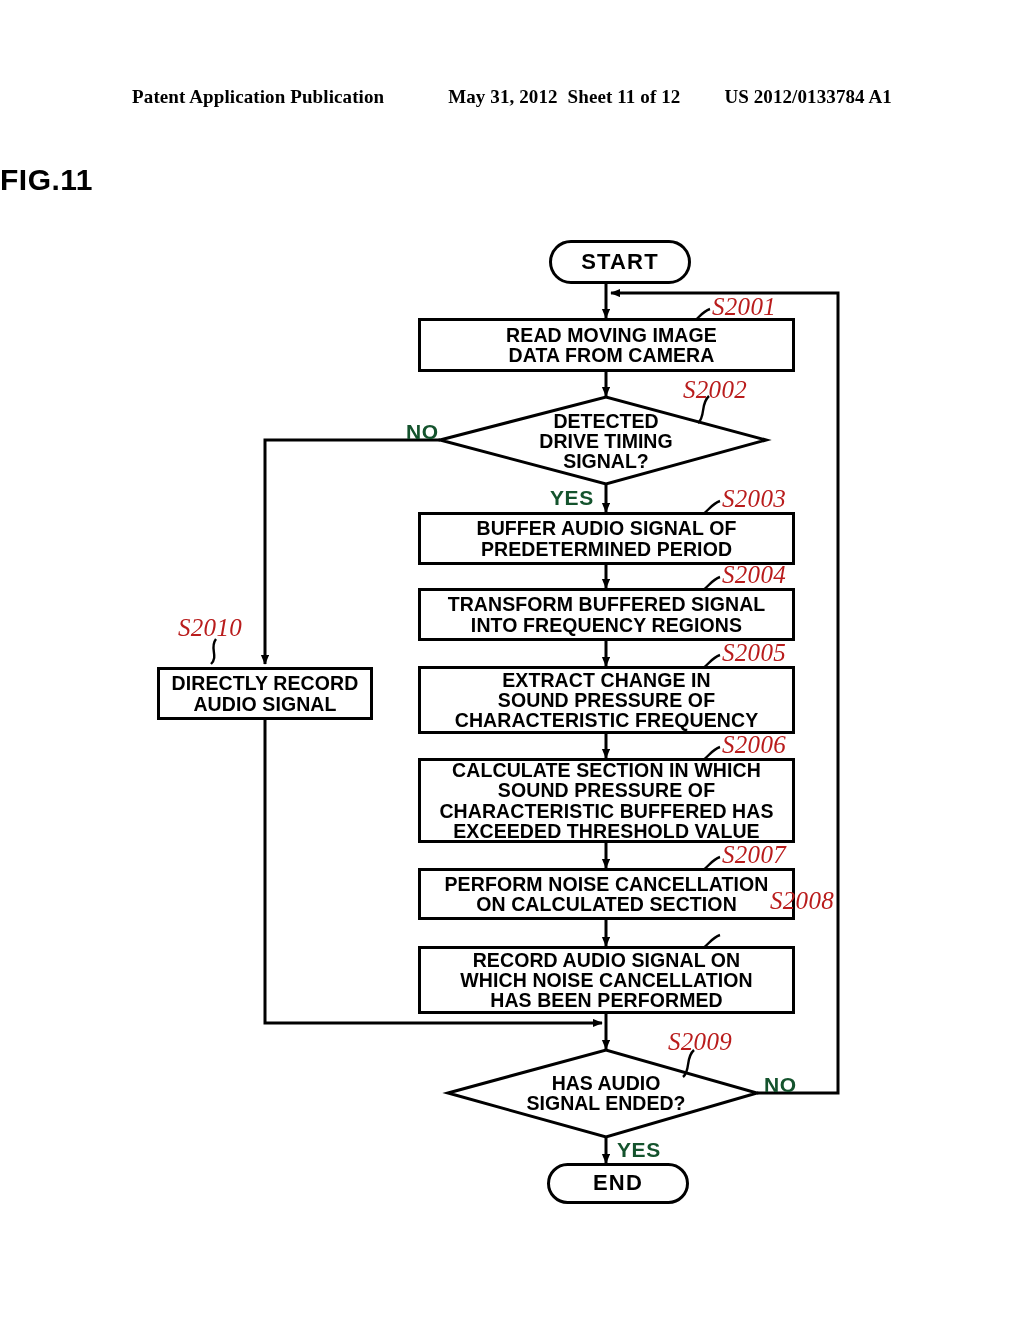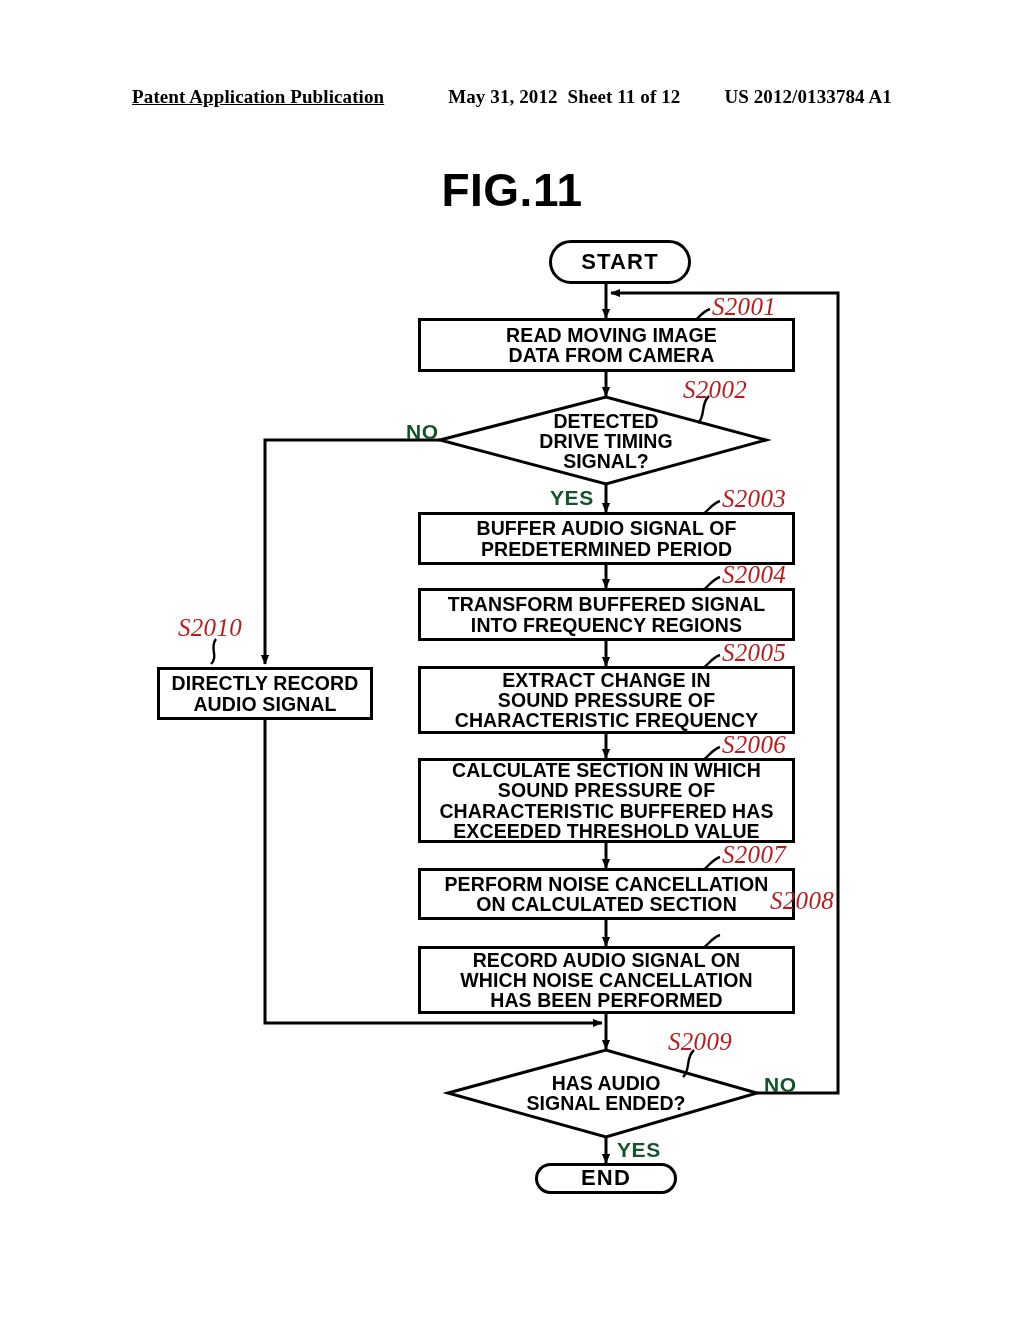--- a/index.html
+++ b/index.html
@@ -26,34 +26,33 @@
     display: flex;
     align-items: baseline;
     justify-content: center;
     font-family: "Liberation Serif", serif;
     font-weight: bold;
     font-size: 19px;
     color: #000;
     letter-spacing: 0.1px;
     white-space: nowrap;
   }
-  #header .h-pub   { margin-right: 64px; text-decoration: underline; }
+  #header .h-pub   { margin-right: 64px; }
   #header .h-date  { margin-right: 10px; }
   #header .h-sheet { margin-right: 44px; }
 
   
   #fig-title {
     position: absolute;
     left: 0;
     top: 163px;
     width: 1024px;
-    text-align: center;
     font-family: "Liberation Sans", sans-serif;
     font-weight: bold;
-    font-size: 46px;
+    font-size: 30px;
     letter-spacing: 0.5px;
     color: #000;
   }
 
   
   #flow-svg {
     position: absolute;
     left: 0;
     top: 0;
     width: 1024px;
@@ -185,21 +184,21 @@
       <path d="M 700,762 C 708,758 711,750 720,747" stroke-width="2.4"></path>
       <path d="M 700,872 C 708,868 711,860 720,857" stroke-width="2.4"></path>
       <path d="M 700,950 C 708,946 711,938 720,935" stroke-width="2.4"></path>
       <path d="M 683,1077 C 691,1070 685,1058 694,1050" stroke-width="2.4"></path>
       <path d="M 211,664 C 219,656 209,648 216,639" stroke-width="2.4"></path>
     </g>
   </svg>
 
   <div class="node terminator" style="left:549px; top:240px; width:142px; height:44px;">START</div>
 
-  <div class="node terminator" style="left:535px; top:1163px; width:142px; height:31px;">END</div>
+  <div class="node terminator" style="left:547px; top:1163px; width:142px; height:41px;">END</div>
 
   <div class="node process" style="left:418px; top:318px; width:377px; height:54px;padding-left:16px;">
     <div>
       <div>READ MOVING IMAGE</div>
       <div>DATA FROM CAMERA</div>
     </div>
   </div>
 
   <div class="node process" style="left:418px; top:512px; width:377px; height:53px;">
     <div>

